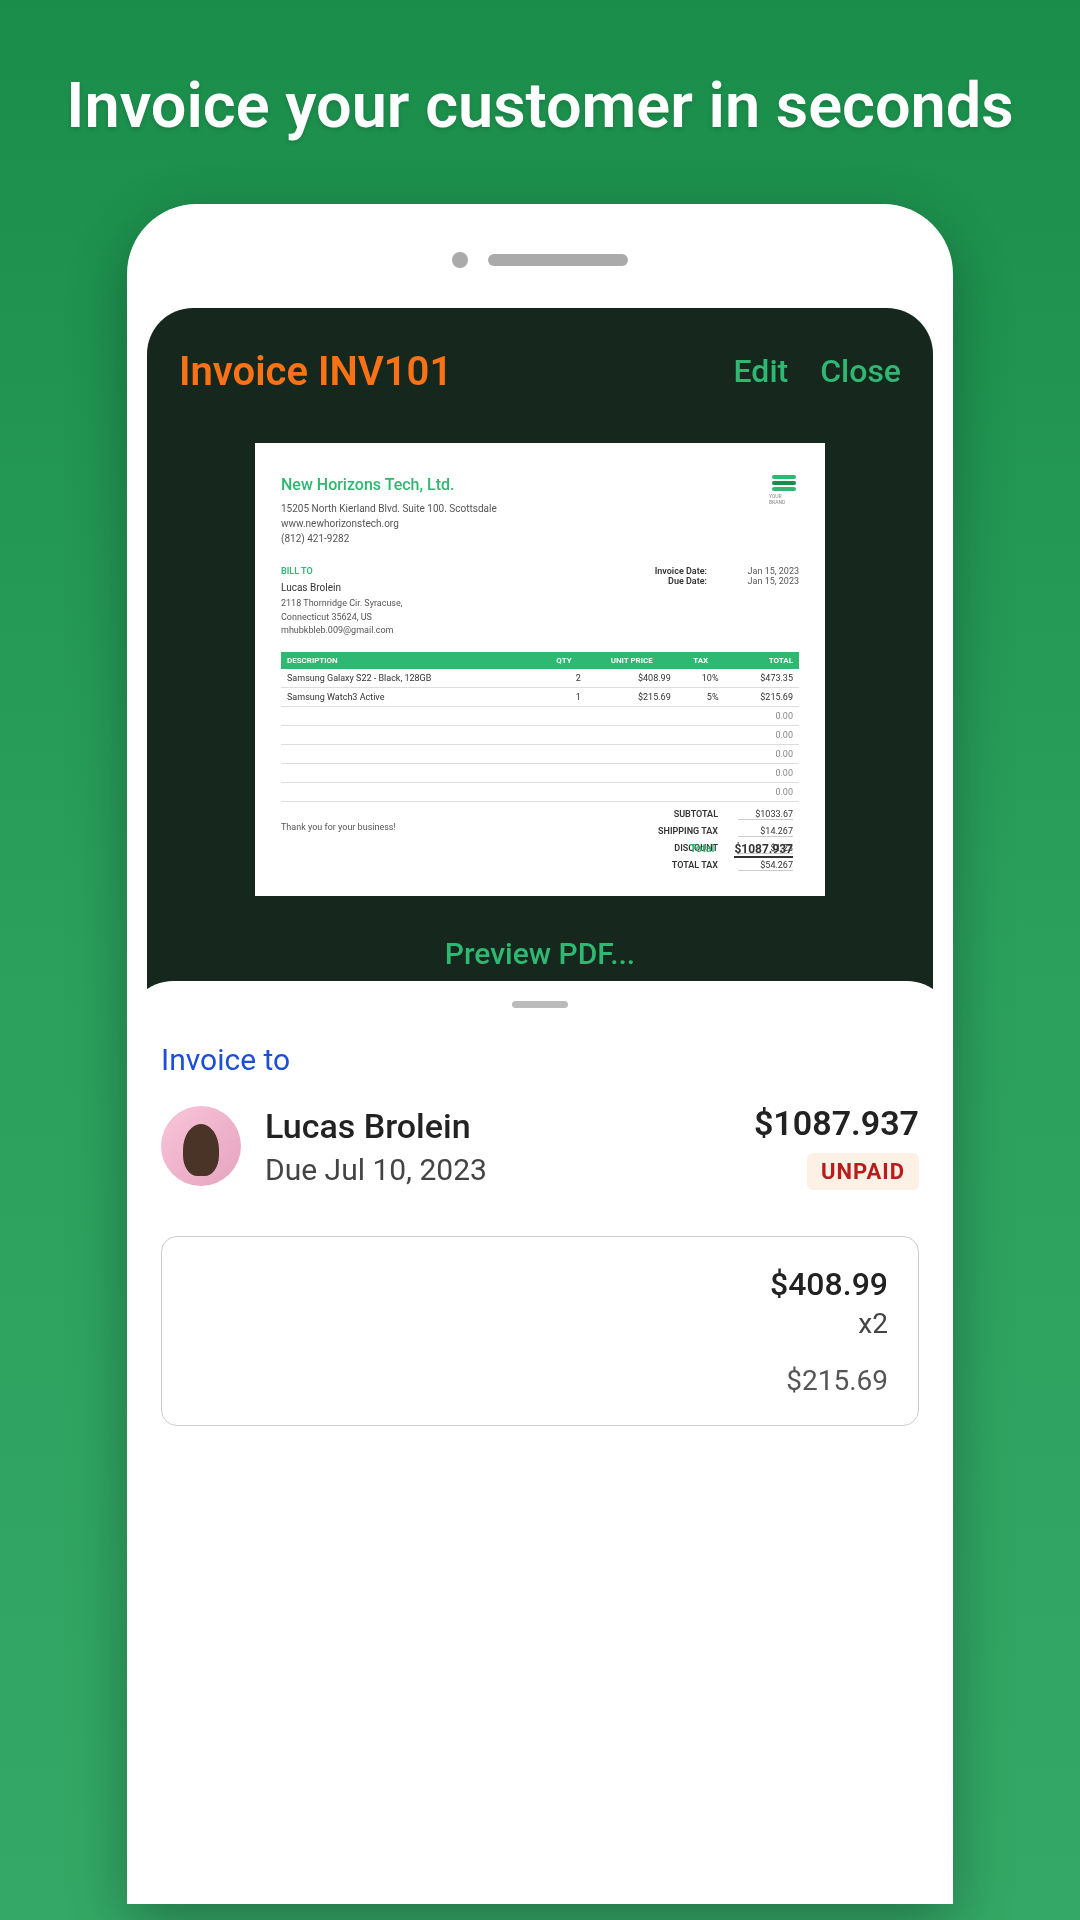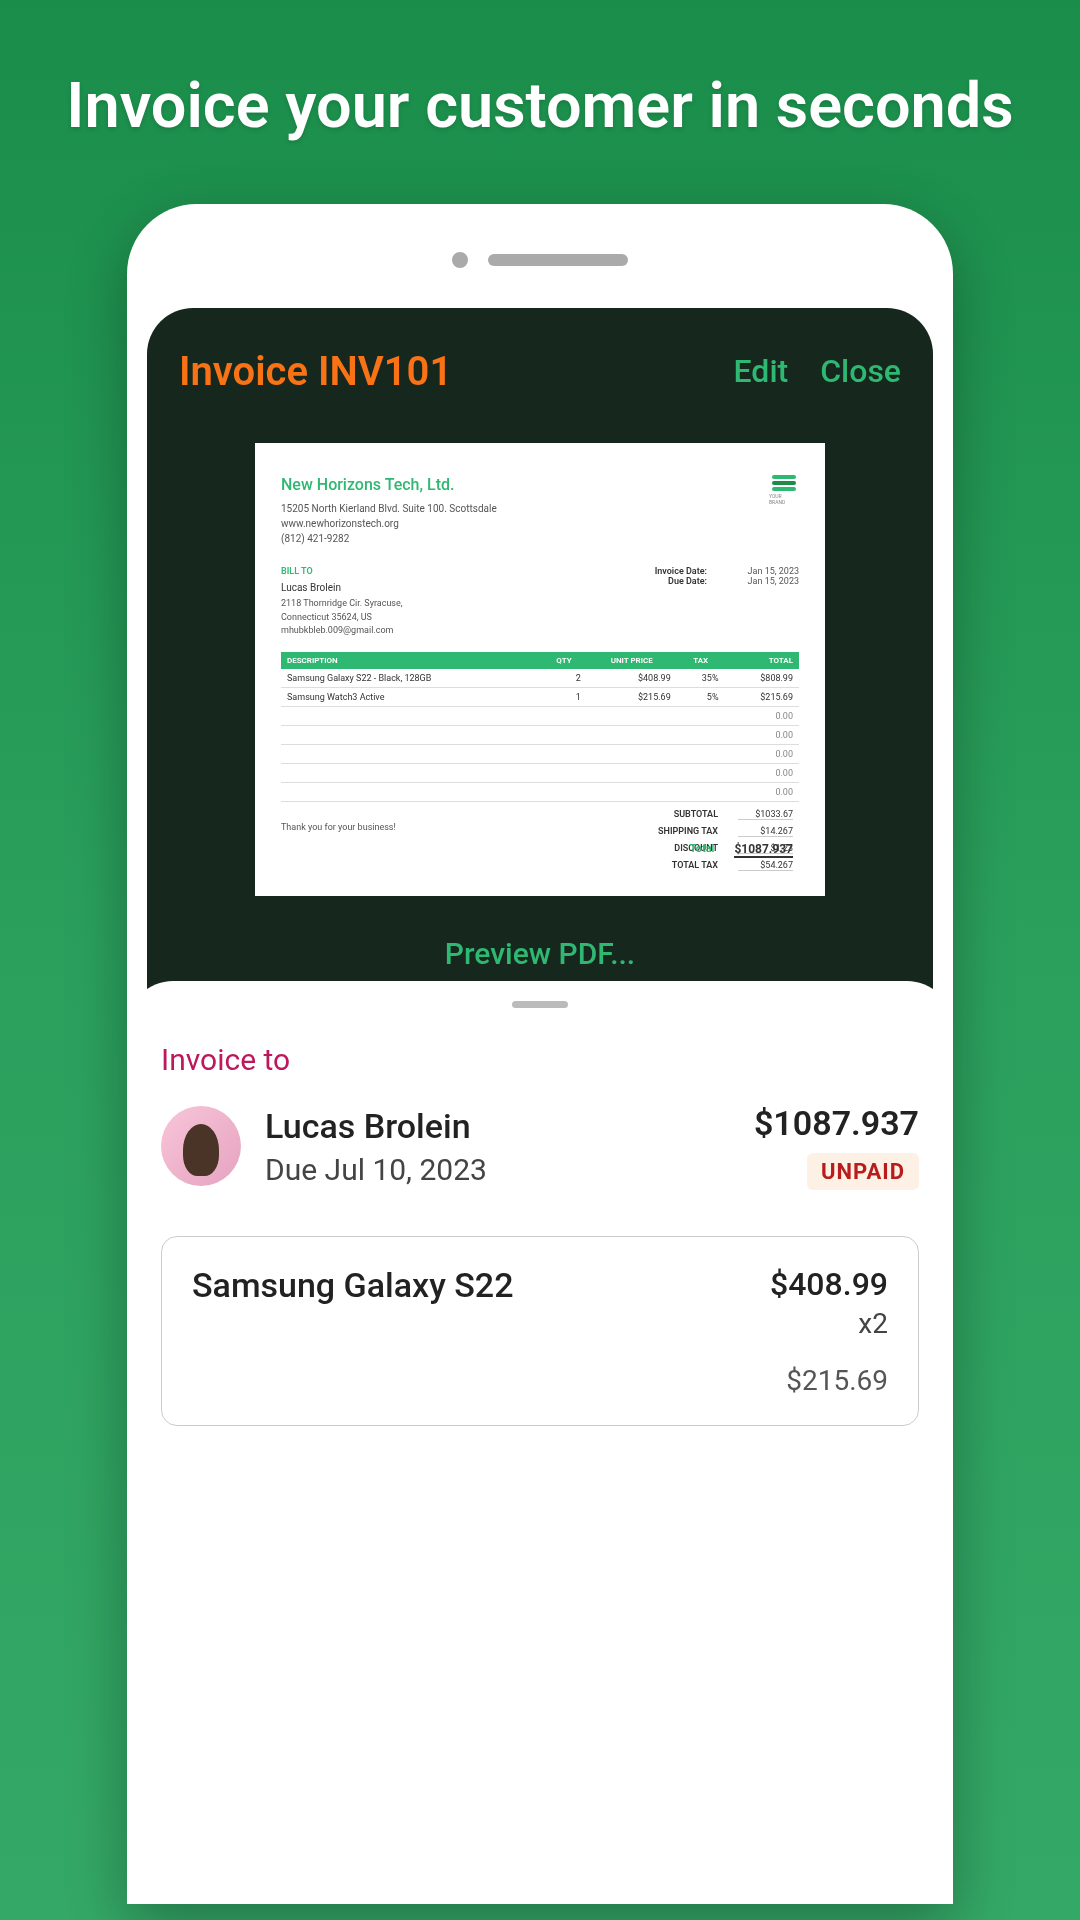--- a/index.html
+++ b/index.html
@@ -127,21 +127,21 @@
   border-radius: 46px 46px 0 0;
   margin-top: -40px;
   padding: 20px 34px;
   position: relative;
 }
 .sheet-handle {
   width: 56px; height: 7px; background: #bbb; border-radius: 4px;
   margin: 0 auto 34px;
 }
 .invoice-to-label {
-  color: #be185d;
+  color: #1d4ed8;
   font-size: 30px;
   margin-bottom: 26px;
 }
 .customer-row {
   display: flex;
   align-items: center;
   gap: 24px;
   margin-bottom: 46px;
 }
 .avatar {
@@ -260,22 +260,22 @@
             <th>UNIT PRICE</th>
             <th>TAX</th>
             <th>TOTAL</th>
           </tr>
         </thead>
         <tbody>
           <tr>
             <td>Samsung Galaxy S22 - Black, 128GB</td>
             <td>2</td>
             <td>$408.99</td>
-            <td>35%</td>
-            <td>$808.99</td>
+            <td>10%</td>
+            <td>$473.35</td>
           </tr>
           <tr>
             <td>Samsung Watch3 Active</td>
             <td>1</td>
             <td>$215.69</td>
             <td>5%</td>
             <td>$215.69</td>
           </tr>
           <tr class="empty">
               <td></td>
@@ -355,21 +355,20 @@
       </div>
       <div class="customer-right">
         <div class="customer-amount">$1087.937</div>
         <div class="unpaid-badge">UNPAID</div>
       </div>
     </div>
 
     <div class="item-card">
       <div class="item-row">
         <div>
-          <div class="item-name">Samsung Galaxy S22</div>
         </div>
         <div>
           <div class="item-price">$408.99</div>
           <div class="item-qty">x2</div>
         </div>
       </div>
       <div class="item-sub">$215.69</div>
     </div>
   </div>
 </div>

